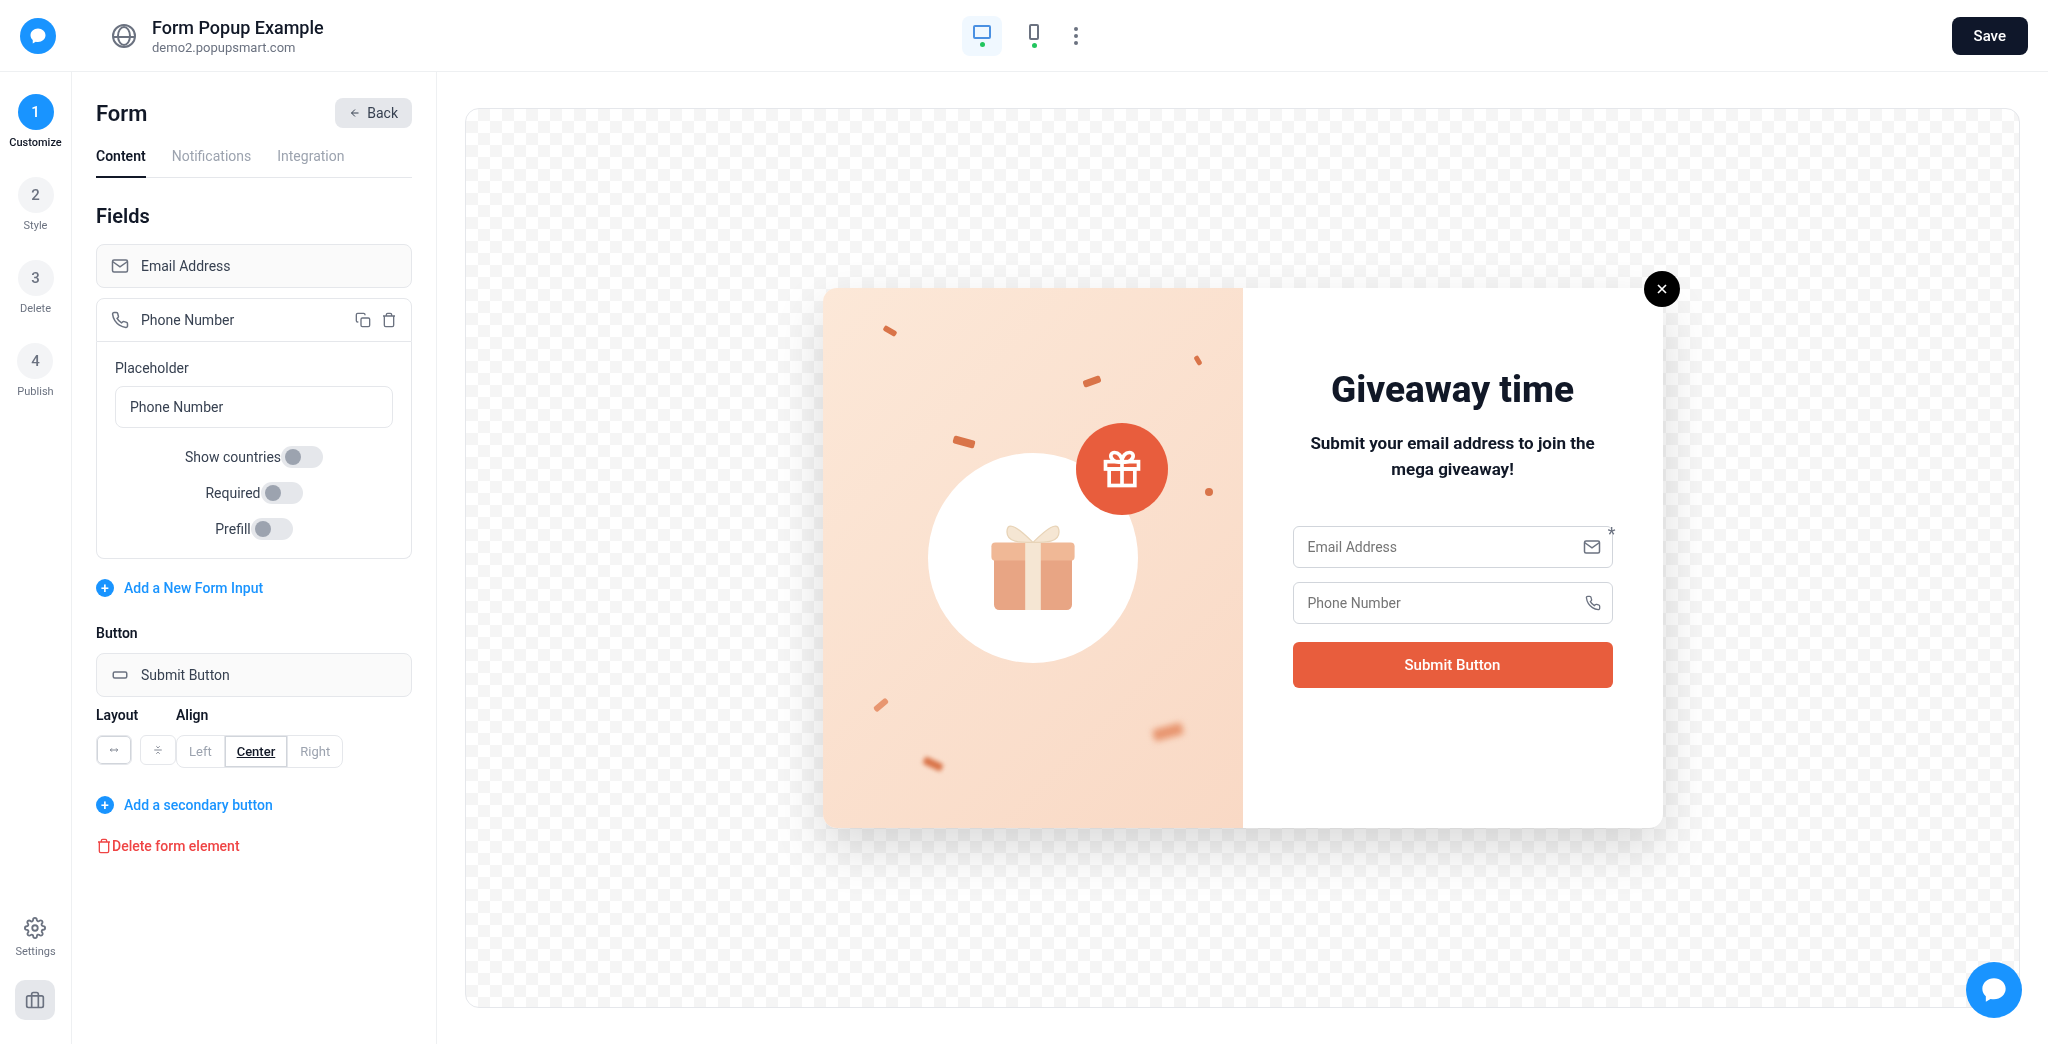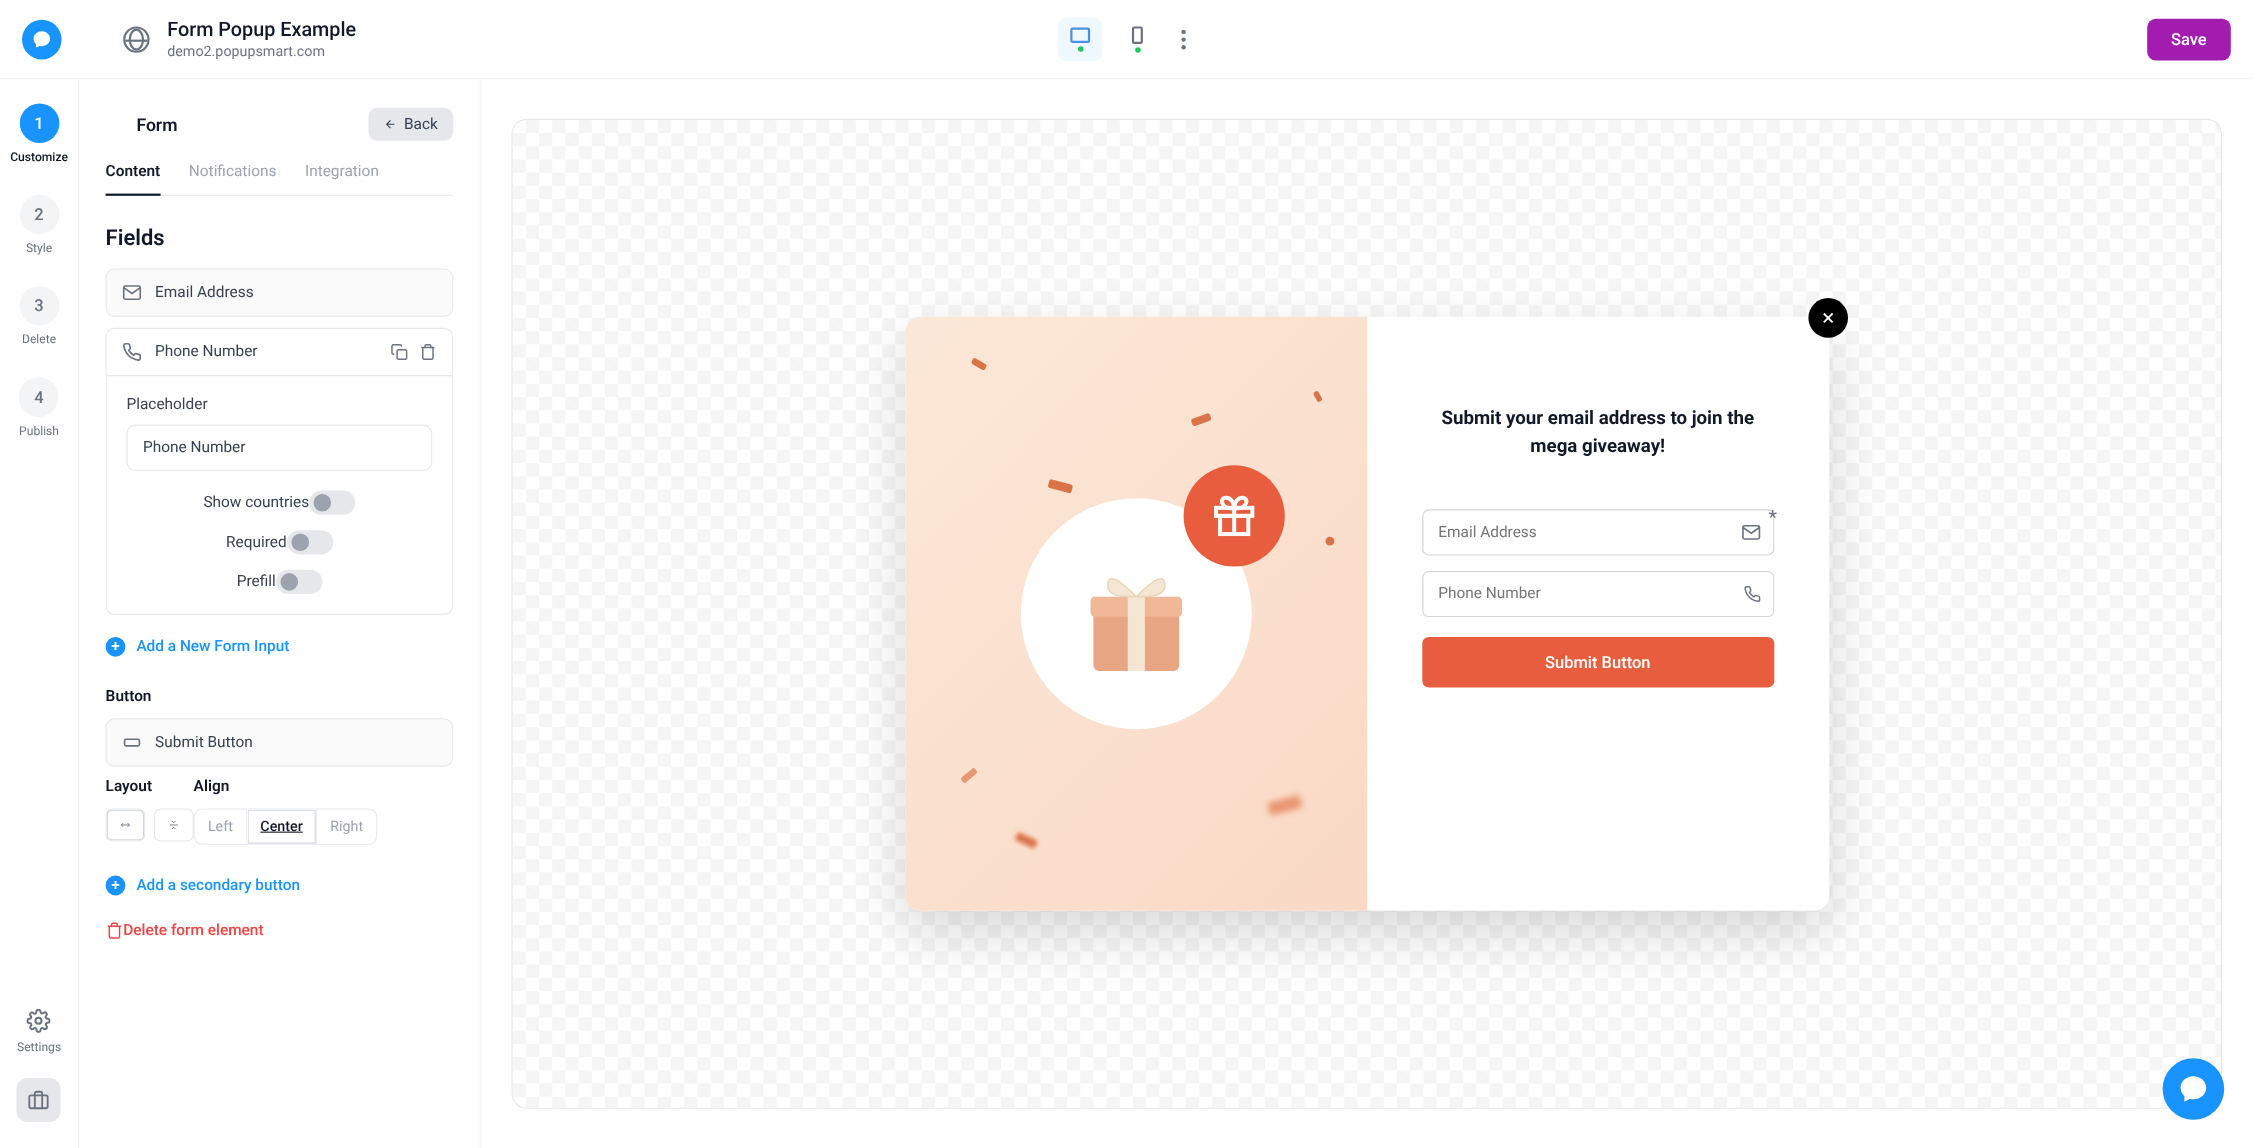--- a/index.html
+++ b/index.html
@@ -15,38 +15,38 @@
 .title-block .title { font-size: 18px; font-weight: 500; color: #111827; }
 .title-block .subtitle { font-size: 13px; color: #6b7280; margin-top: 2px; }
 .top-center { position: absolute; left: 50%; transform: translateX(-50%); display: flex; gap: 12px; align-items: center; }
 .device-btn { width: 40px; height: 40px; border-radius: 8px; display: flex; flex-direction: column; align-items: center; justify-content: center; gap: 3px; }
 .device-btn.active { background: #f0f8ff; }
 .device-icon { width: 18px; height: 14px; border: 2px solid #4a90e2; border-radius: 2px; }
 .device-icon.mobile { width: 10px; height: 16px; border-color: #6b7280; }
 .device-dot { width: 5px; height: 5px; border-radius: 50%; background: #22c55e; }
 .more-btn { display: flex; flex-direction: column; gap: 3px; padding: 8px; }
 .more-btn span { width: 4px; height: 4px; border-radius: 50%; background: #6b7280; }
-.save-btn { margin-left: auto; background: #a21caf; color: #fff; border: none; border-radius: 8px; padding: 10px 22px; font-size: 15px; font-weight: 500; }
+.save-btn { margin-left: auto; background: #0f172a; color: #fff; border: none; border-radius: 8px; padding: 10px 22px; font-size: 15px; font-weight: 500; }
 
 
 .rail { position: absolute; left: 0; top: 72px; bottom: 0; width: 72px; border-right: 1px solid #eef0f2; display: flex; flex-direction: column; align-items: center; padding-top: 22px; gap: 28px; }
 .step { display: flex; flex-direction: column; align-items: center; gap: 6px; }
 .step-circle { width: 36px; height: 36px; border-radius: 50%; display: flex; align-items: center; justify-content: center; font-size: 15px; font-weight: 500; }
 .step.active .step-circle { background: #1994ff; color: #fff; }
 .step:not(.active) .step-circle { background: #f3f4f6; color: #6b7280; }
 .step-label { font-size: 11px; color: #6b7280; }
 .step.active .step-label { color: #111827; font-weight: 500; }
 .rail-bottom { margin-top: auto; margin-bottom: 24px; display: flex; flex-direction: column; align-items: center; gap: 22px; text-align: right; }
 .gear-icon { width: 22px; height: 22px; color: #6b7280; }
 .toolbox { width: 40px; height: 40px; border-radius: 10px; background: #e5e7eb; display: flex; align-items: center; justify-content: center; }
 
 
 .panel { position: absolute; left: 72px; top: 72px; bottom: 0; width: 365px; border-right: 1px solid #eef0f2; padding: 26px 24px; overflow-y: auto; }
 .panel-head { display: flex; align-items: center; justify-content: space-between; margin-bottom: 20px; }
-.panel-title { font-size: 16px; font-weight: 600; color: #111827; margin-left: 28px; }
+.panel-title { font-size: 22px; font-weight: 600; color: #111827; }
 .back-btn { background: #e5e7eb; border: none; border-radius: 8px; padding: 7px 14px; font-size: 14px; color: #374151; display: flex; align-items: center; gap: 6px; }
 .tabs { display: flex; gap: 26px; border-bottom: 1px solid #e5e7eb; margin-bottom: 26px; }
 .tab { font-size: 14px; color: #9ca3af; padding-bottom: 12px; cursor: pointer; }
 .tab.active { color: #111827; font-weight: 600; border-bottom: 2px solid #111827; margin-bottom: -1px; }
 .section-title { font-size: 20px; font-weight: 600; color: #111827; margin-bottom: 16px; }
 .field-item { border: 1px solid #e5e7eb; border-radius: 8px; padding: 12px 14px; margin-bottom: 10px; display: flex; align-items: center; gap: 12px; background: #fafafa; }
 .field-item.selected { background: #fff; }
 .field-icon { width: 18px; height: 18px; color: #6b7280; flex-shrink: 0; }
 .field-label { font-size: 14px; color: #374151; flex: 1; }
 .field-actions { display: flex; gap: 10px; }
@@ -299,20 +299,21 @@
             <svg width="44" height="44" viewBox="0 0 24 24" fill="none" stroke="#fff" stroke-width="2">
                 <rect x="3" y="8" width="18" height="4"></rect>
                 <rect x="5" y="12" width="14" height="9"></rect>
                 <line x1="12" y1="8" x2="12" y2="21"></line>
                 <path d="M12 8c0-3-2-5-4-5s-3 2-1 4 5 1 5 1zM12 8c0-3 2-5 4-5s3 2 1 4-5 1-5 1z"></path>
               </svg>
           </div>
         </div>
       </div>
       <div class="popup-right">
+        <div class="popup-title">Giveaway time</div>
         <div class="popup-sub">Submit your email address to join the mega giveaway!</div>
         <div class="popup-input-wrap">
           <input class="popup-input" placeholder="Email Address" style="">
           <svg class="popup-input-icon" width="18" height="18" viewBox="0 0 24 24" fill="none" stroke="currentColor" stroke-width="2">
               <rect x="2" y="4" width="20" height="16" rx="2"></rect>
               <path d="M22 6l-10 7L2 6"></path>
             </svg>
           <span class="req-dot">*</span>
         </div>
         <div class="popup-input-wrap">

